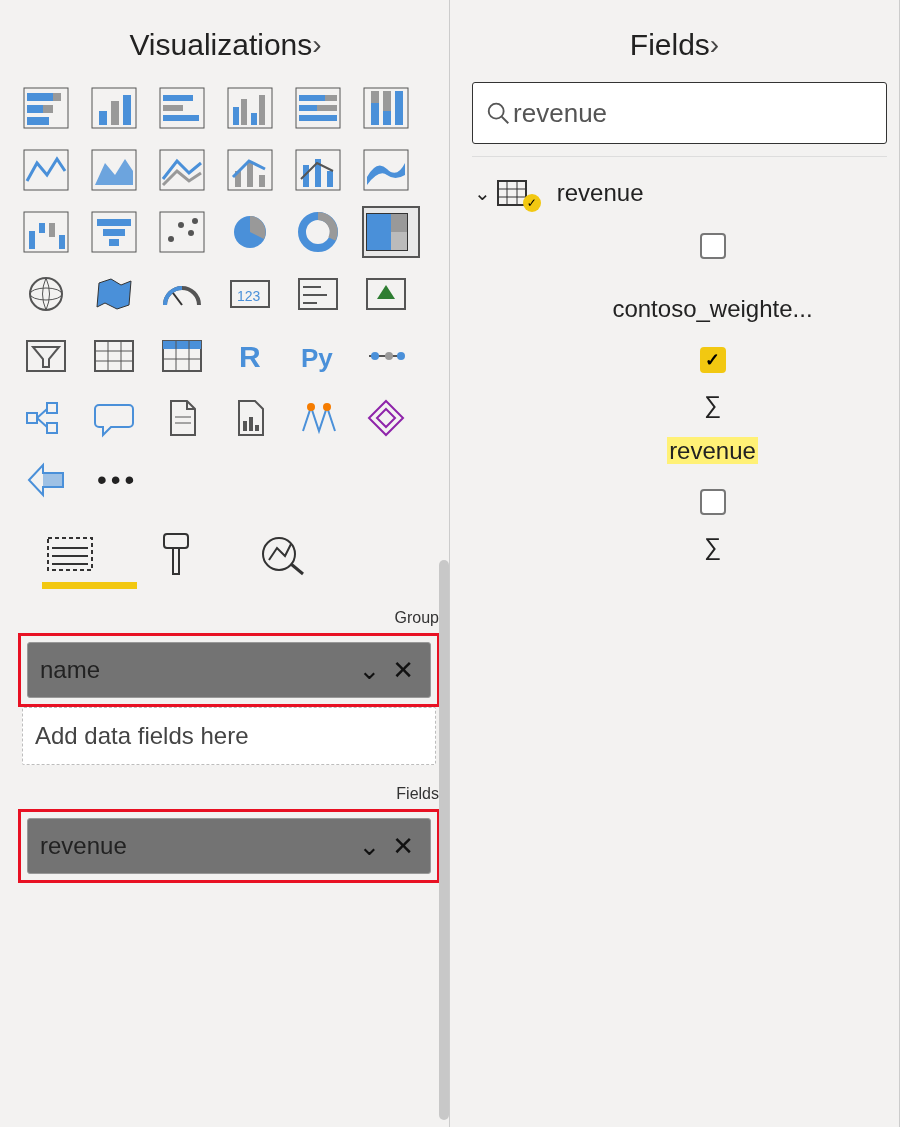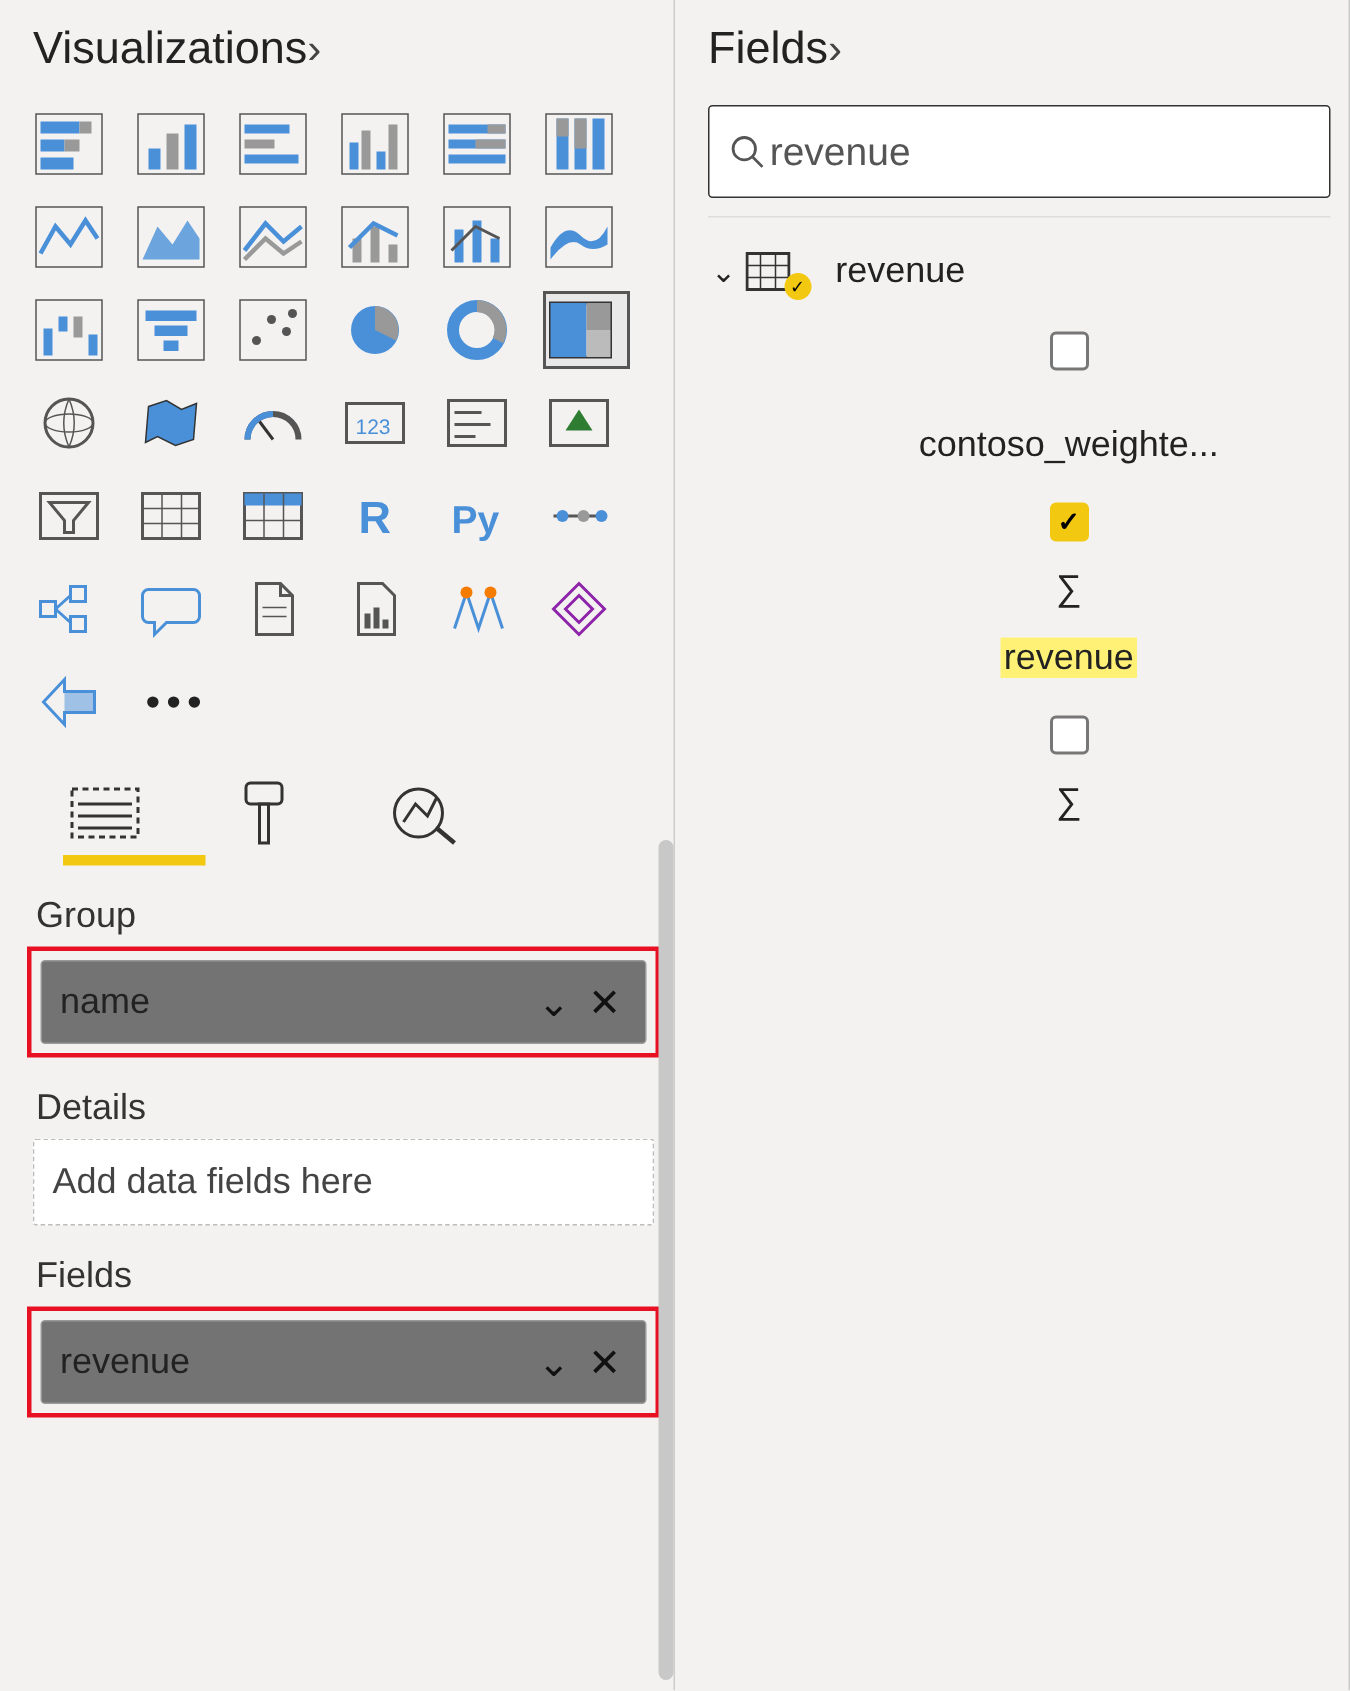--- a/index.html
+++ b/index.html
@@ -15,22 +15,22 @@
   .pane {
     background: #f3f2f1;
     border-right: 1px solid #ccc;
     padding: 12px 10px 14px 22px;
   }
   .viz-pane { width: 450px; position: relative; }
   .fields-pane { width: 450px; padding-right: 12px; }
   .pane-header {
     display: flex;
     align-items: center;
-    justify-content: flex-start;
-    margin: 4px 0 20px 0;
+    justify-content: center;
+    margin: 16px 0 20px 0;
   }
   .pane-title {
     font-size: 30px;
     font-weight: 400;
     color: #222;
   }
   .chev-right {
     font-size: 28px;
     color: #444;
     padding-right: 10px;
@@ -58,22 +58,23 @@
     gap: 50px;
     padding-left: 20px;
     margin: 10px 0 0 0;
   }
   .tab-icon { width: 56px; height: 56px; display:flex; align-items:center; justify-content:center; cursor:pointer; }
   .tab-underline {
     width: 95px; height: 7px; background: #f2c811;
     margin: 0 0 14px 20px;
   }
   .section-label {
-    font-size: 24px; font-weight: 400; color: #333;
+    font-size: 16px; font-weight: 400; color: #333;
     margin: 20px 0 6px 2px;
+    text-align: right;
   }
   .well {
     border: 1px dashed #bdbdbd;
     background: #fff;
     padding: 14px 12px;
     font-size: 24px;
     color: #444;
     border-radius: 2px;
     width: 414px;
   }
@@ -480,21 +481,20 @@
     <div class="section-label">Group</div>
     <div class="red-box">
       <div class="chip">
         <span>name</span>
         <span class="spacer"></span>
         <span class="chev">⌄</span>
         <span class="xbtn">✕</span>
       </div>
     </div>
 
-    <div class="section-label">Details</div>
     <div class="well blank">
       <span>Add data fields here</span>
     </div>
 
     <div class="section-label">Fields</div>
     <div class="red-box">
       <div class="chip">
         <span>revenue</span>
         <span class="spacer"></span>
         <span class="chev">⌄</span>

